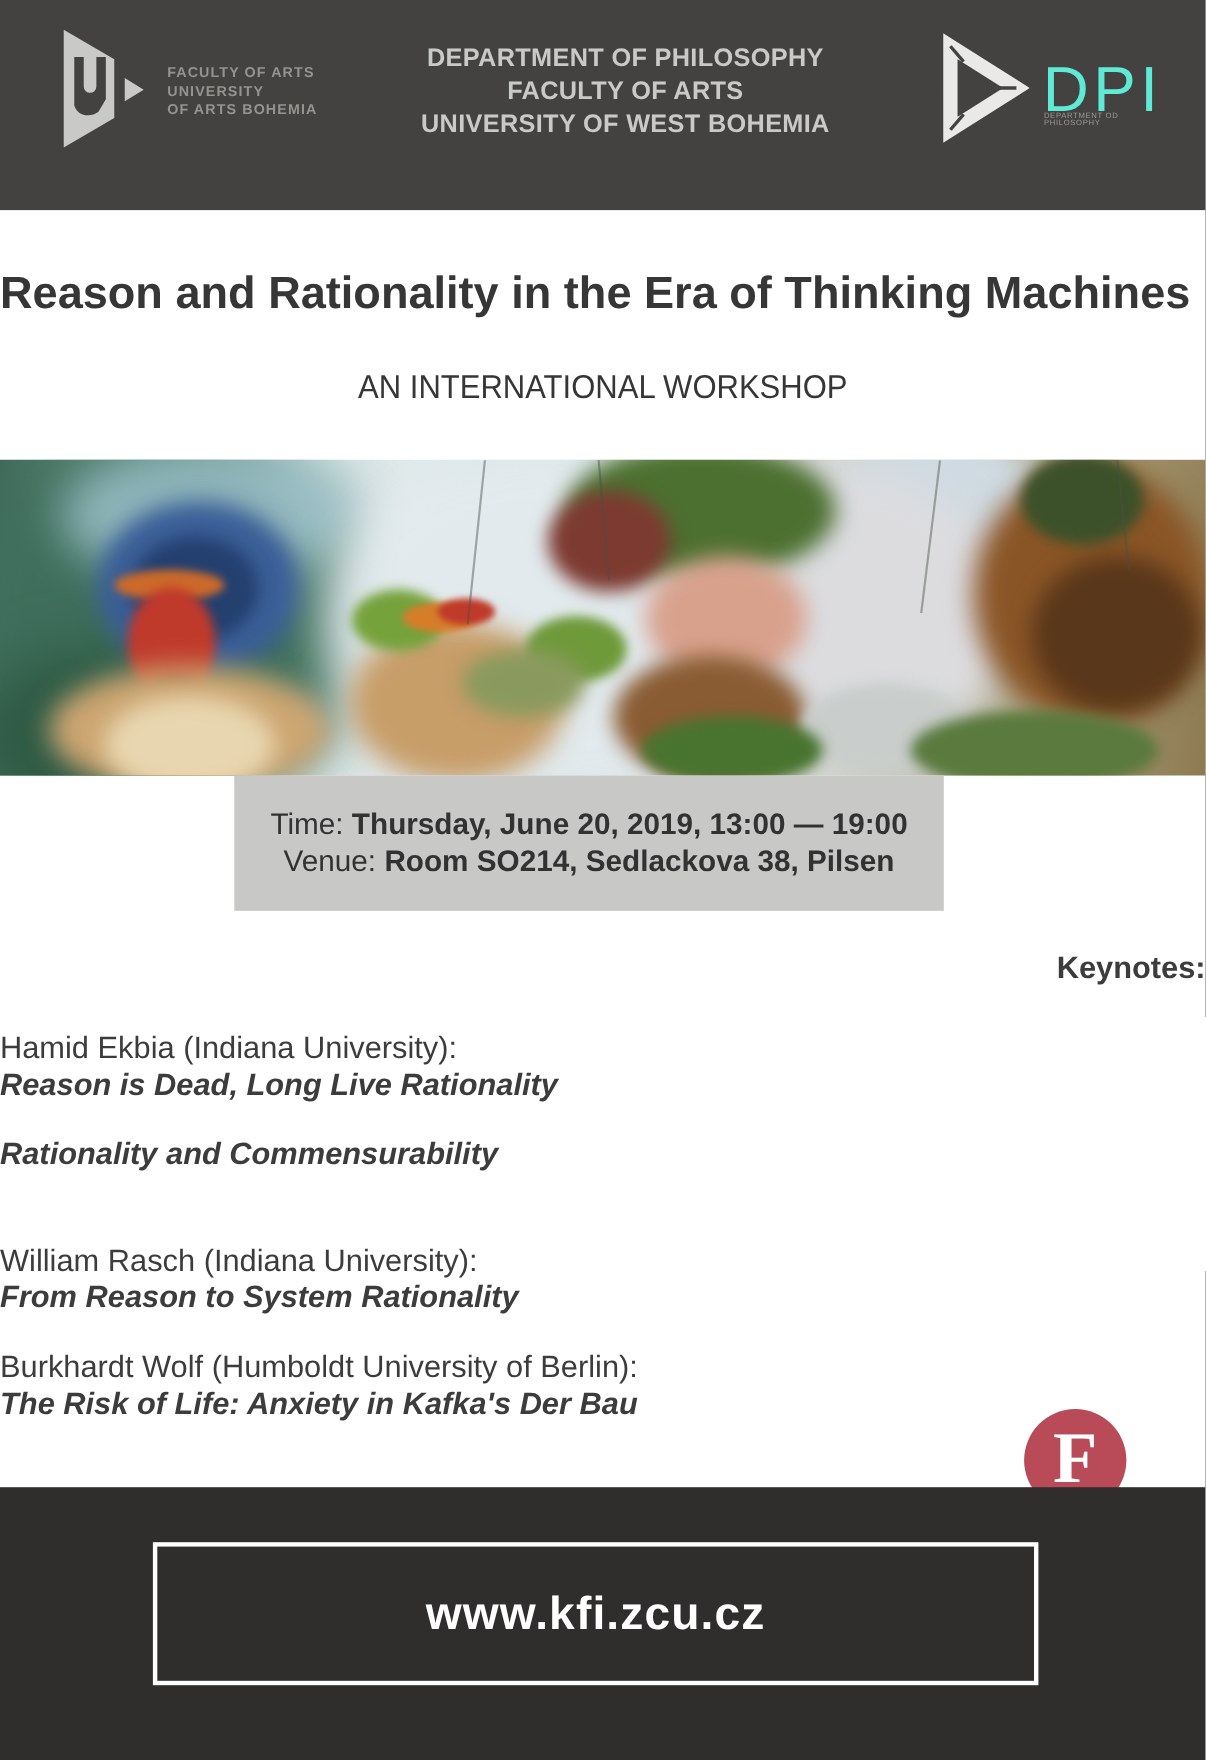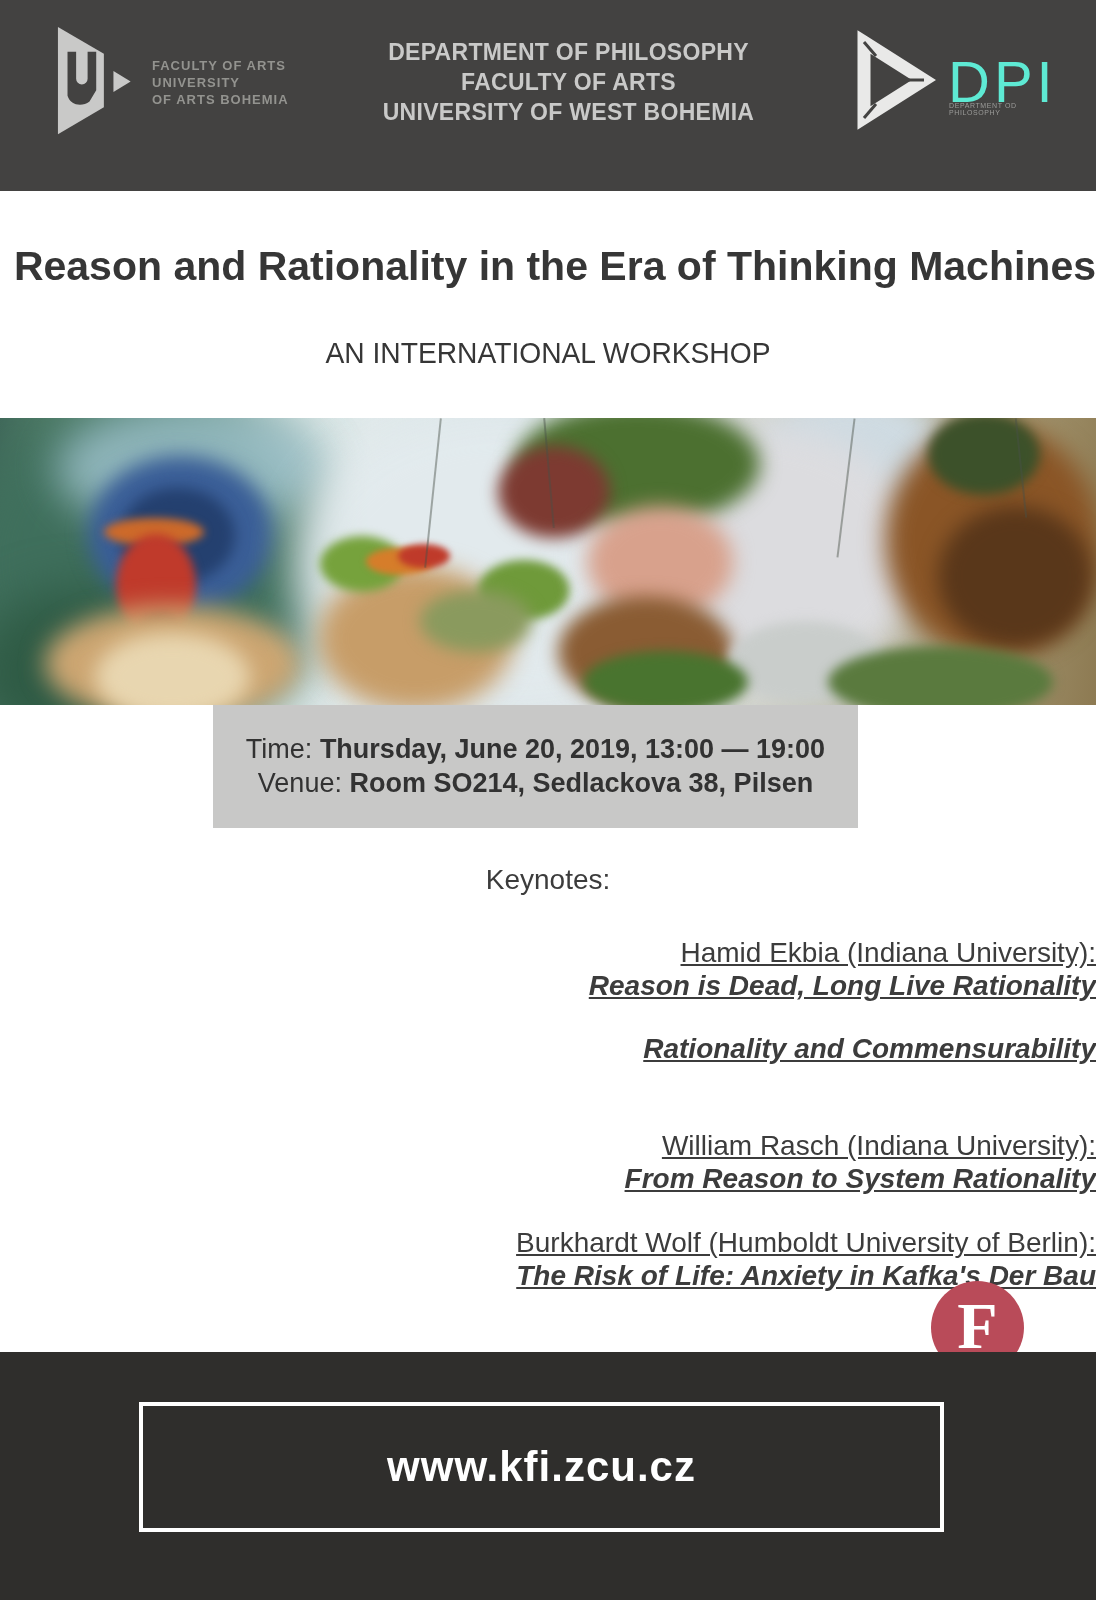--- a/index.html
+++ b/index.html
@@ -11,40 +11,40 @@
   .uwb-text{position:absolute;left:152px;top:57px;color:#93938f;font-size:13px;font-weight:bold;
             letter-spacing:1px;line-height:17px;}
   .dept{position:absolute;left:0;right:0;top:37px;text-align:center;color:#c9c9c8;
         font-size:23px;font-weight:bold;line-height:30px;letter-spacing:0.3px;}
   .dpi{position:absolute;left:852px;top:30px;width:210px;height:110px;}
   .penrose{position:absolute;left:0;top:0;}
   .dpi-acronym{position:absolute;left:96px;top:18px;color:#5eead4;font-size:58px;
                letter-spacing:4px;font-weight:400;}
   .dpi-caption{position:absolute;left:97px;top:72px;color:#9b9b99;font-size:7px;letter-spacing:0.6px;}
   
-  .title{position:absolute;left:0;right:0;top:243px;text-align:right;color:#363636;
+  .title{position:absolute;left:0;right:0;top:243px;text-align:left;color:#363636;
          font-size:41px;font-weight:bold;}
   .subtitle{position:absolute;left:0;right:0;top:336px;text-align:center;color:#363636;
             font-size:30px;font-weight:400;transform:scaleX(0.94);}
   
   .banner{position:absolute;left:0;top:418px;width:1096px;height:287px;overflow:hidden;
           background:linear-gradient(97deg,#40685a 0%,#679478 8%,#a3c6b6 15%,#cfe0dd 23%,
                      #e0e9ea 33%,#d8e3e6 45%,#dde3e5 55%,#d6d9d4 66%,#c3c3b4 78%,
                      #a3956f 90%,#8d7a52 100%);}
   .banner .b{position:absolute;border-radius:50%;}
   .string{position:absolute;width:2px;background:rgba(70,80,70,.45);}
   
   .info-box{position:absolute;left:213px;top:705px;width:645px;height:123px;background:#c8c8c7;
             color:#323232;font-size:27px;text-align:center;padding-top:27px;box-sizing:border-box;
             line-height:34px;}
   
-  .keynotes-heading{position:absolute;left:0;right:0;top:864px;text-align:center;
-                    color:#3c3c3c;font-size:28px;}
-  .keynote{position:absolute;left:0;right:0;text-align:right;color:#3c3c3c;font-size:28px;
-           line-height:33px;text-decoration:underline;}
+  .keynotes-heading{position:absolute;left:0;right:0;top:864px;text-align:right;
+                    color:#3c3c3c;font-size:28px;font-weight:bold;}
+  .keynote{position:absolute;left:0;right:0;text-align:left;color:#3c3c3c;font-size:28px;
+           line-height:33px;}
   .keynote .talk{font-weight:bold;font-style:italic;}
   .k1{top:936px;} .k2{top:1032px;} .k3{top:1129px;} .k4{top:1226px;}
   
   .f-badge{position:absolute;left:931px;top:1281px;width:93px;height:93px;border-radius:50%;
            background:#b94b59;display:flex;align-items:center;justify-content:center;}
   .f-letter{color:#ffffff;font-family:"Liberation Serif", serif;font-size:66px;font-weight:bold;
             line-height:93px;margin-top:-4px;}
   .f-base{position:absolute;left:31px;top:72px;width:30px;height:8px;background:#2f2e2c;
           border-radius:2px;transform:skewX(-12deg);}
   

